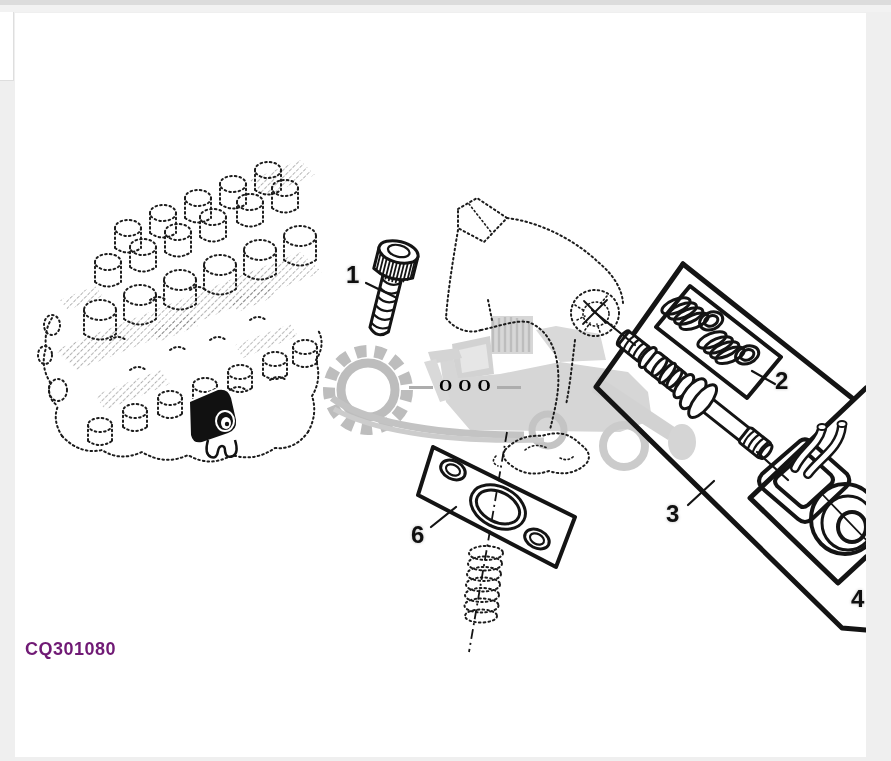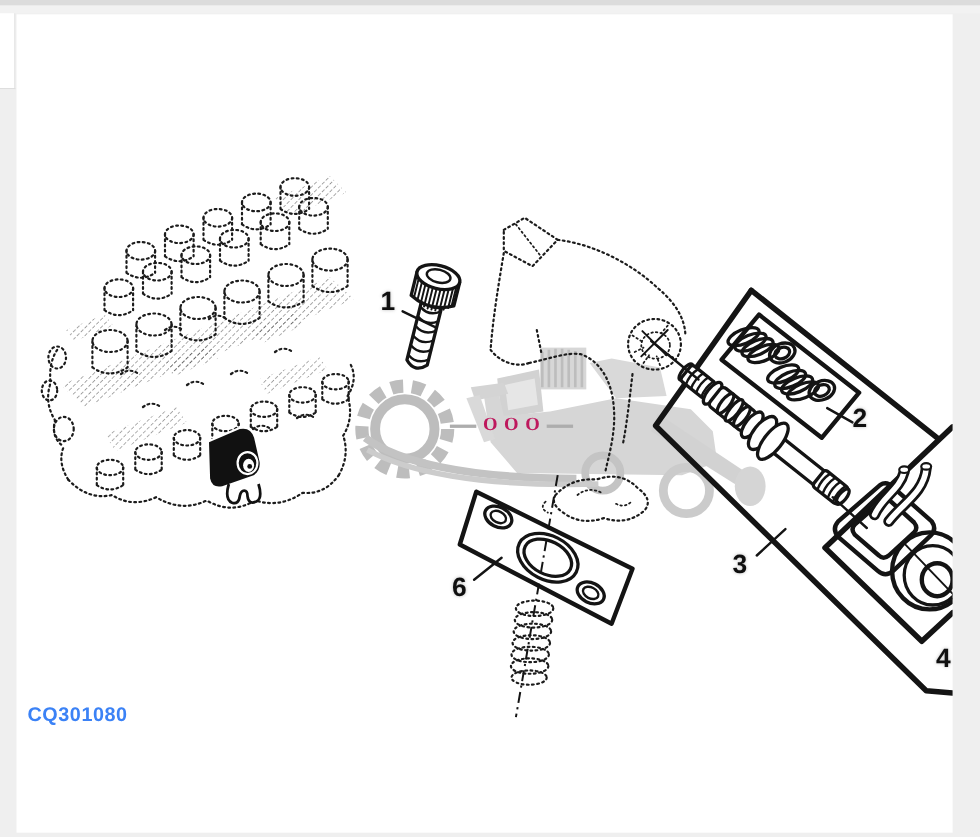--- a/index.html
+++ b/index.html
@@ -28,26 +28,26 @@
   .sl2 {fill:none;stroke:#141414;stroke-width:2.2;stroke-linecap:round;}
   .thin{fill:none;stroke:#141414;stroke-width:1.8;stroke-linecap:round;}
   .wm  {stroke:none;}
 
   .callout{
     position:absolute;font-weight:700;font-size:24px;color:#0f0f0f;
     text-shadow:0 0 3px rgba(175,175,175,.9);line-height:1;
   }
   .figcode{
     position:absolute;left:10px;top:626px;
-    font-weight:700;font-size:18px;color:#3b82f6;letter-spacing:.5px;
+    font-weight:700;font-size:18px;color:#701a75;letter-spacing:.5px;
   }
   .wm-ooo{
     position:absolute;left:424px;top:363px;
     font-family:"Liberation Serif", serif;font-size:17px;font-weight:700;
-    color:#be185d;letter-spacing:6px;
+    color:#000000;letter-spacing:6px;
   }
   .wm-ooo::before,.wm-ooo::after{
     content:"";position:absolute;top:10px;width:24px;height:3px;background:#adadad;
   }
   .wm-ooo::before{left:-30px;} .wm-ooo::after{right:-24px;}
   .wm-name{
     position:absolute;left:352px;top:381px;
     font-family:"Liberation Serif", serif;font-size:37px;font-weight:700;
     color:#aeaeae;letter-spacing:1px;border-bottom:3px solid #bdbdbd;
     padding:0 4px 2px 4px;

